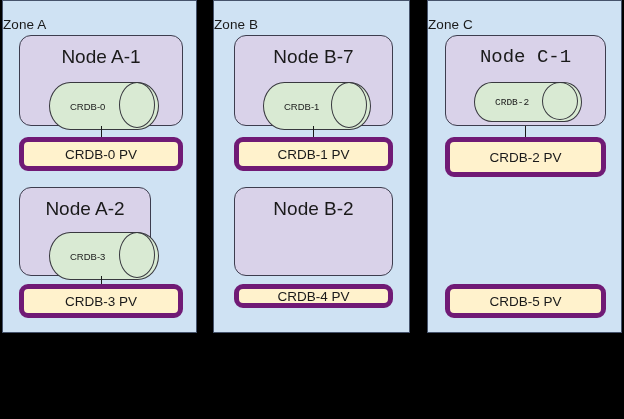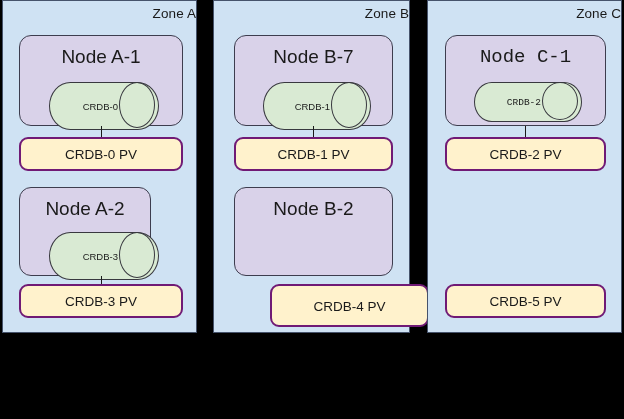--- a/index.html
+++ b/index.html
@@ -31,22 +31,22 @@
     box-sizing: border-box;
   }
   #zone-a { left: 2px;   width: 195px; }
   #zone-b { left: 213px; width: 197px; }
   #zone-c { left: 427px; width: 195px; }
 
   .zone-title {
     position: absolute;
     left: 0;
     right: 0;
-    top: 5px;
-    text-align: right;
+    top: 16px;
+    text-align: left;
     font-size: 13.5px;
     color: #1a1a1a;
     letter-spacing: 0.1px;
   }
 
   .node {
     position: absolute;
     background: #d9d2e9;
     border: 1px solid #3d3d4e;
     border-radius: 12px;
@@ -76,33 +76,33 @@
     top: -1px;
     width: 36px;
     height: 100%;
     border: 1px solid #38383f;
     border-radius: 50%;
     box-sizing: border-box;
     background: transparent;
   }
   .db-label {
     position: absolute;
-    left: 9px;
+    left: 20px;
     right: 40px;
     top: 50%;
     transform: translateY(-50%);
-    text-align: right;
+    text-align: left;
     font-size: 9.5px;
     color: #1a1a1a;
   }
 
   .pv {
     position: absolute;
     background: #fff2cc;
-    border: 2px solid #701a75;
+    border: 5px solid #701a75;
     border-radius: 9px;
     box-sizing: border-box;
   }
   .pv-label {
     position: absolute;
     left: 0;
     right: 0;
     top: 50%;
     transform: translateY(-50%);
     text-align: center;
@@ -160,37 +160,37 @@
       </div>
     </div>
     <div class="connector" style="left:99px; top:125px; height:12px;"></div>
     <div class="pv" style="left:20px; top:136px; width:159px; height:34px;padding-left:28px;">
       <div class="pv-label">CRDB-1 PV</div>
     </div>
 
     <div class="node" style="left:20px; top:186px; width:159px; height:89px;">
       <div class="node-title">Node B-2</div>
     </div>
-    <div class="pv" style="left:20px; top:283px; width:159px; height:43px;margin-left:36px;">
+    <div class="pv" style="left:20px; top:283px; width:159px; height:24px;">
       <div class="pv-label">CRDB-4 PV</div>
     </div>
   </div>
 
   <div class="zone" id="zone-c">
     <div class="zone-title">Zone C</div>
 
     <div class="node" style="left:17px; top:34px; width:161px; height:91px;font-family:Liberation Mono, monospace;">
       <div class="node-title">Node C-1</div>
       <div class="db" style="left:28px; top:46px; width:108px; height:40px;">
         <div class="db-cap"></div>
         <div class="db-label">CRDB-2</div>
       </div>
     </div>
     <div class="connector" style="left:97px; top:125px; height:12px;"></div>
-    <div class="pv" style="left:17px; top:136px; width:161px; height:34px;">
+    <div class="pv" style="left:17px; top:136px; width:161px; height:40px;">
       <div class="pv-label">CRDB-2 PV</div>
     </div>
 
     <div class="pv" style="left:17px; top:283px; width:161px; height:34px;padding-left:11px;">
       <div class="pv-label">CRDB-5 PV</div>
     </div>
   </div>
 
 </div>
 

